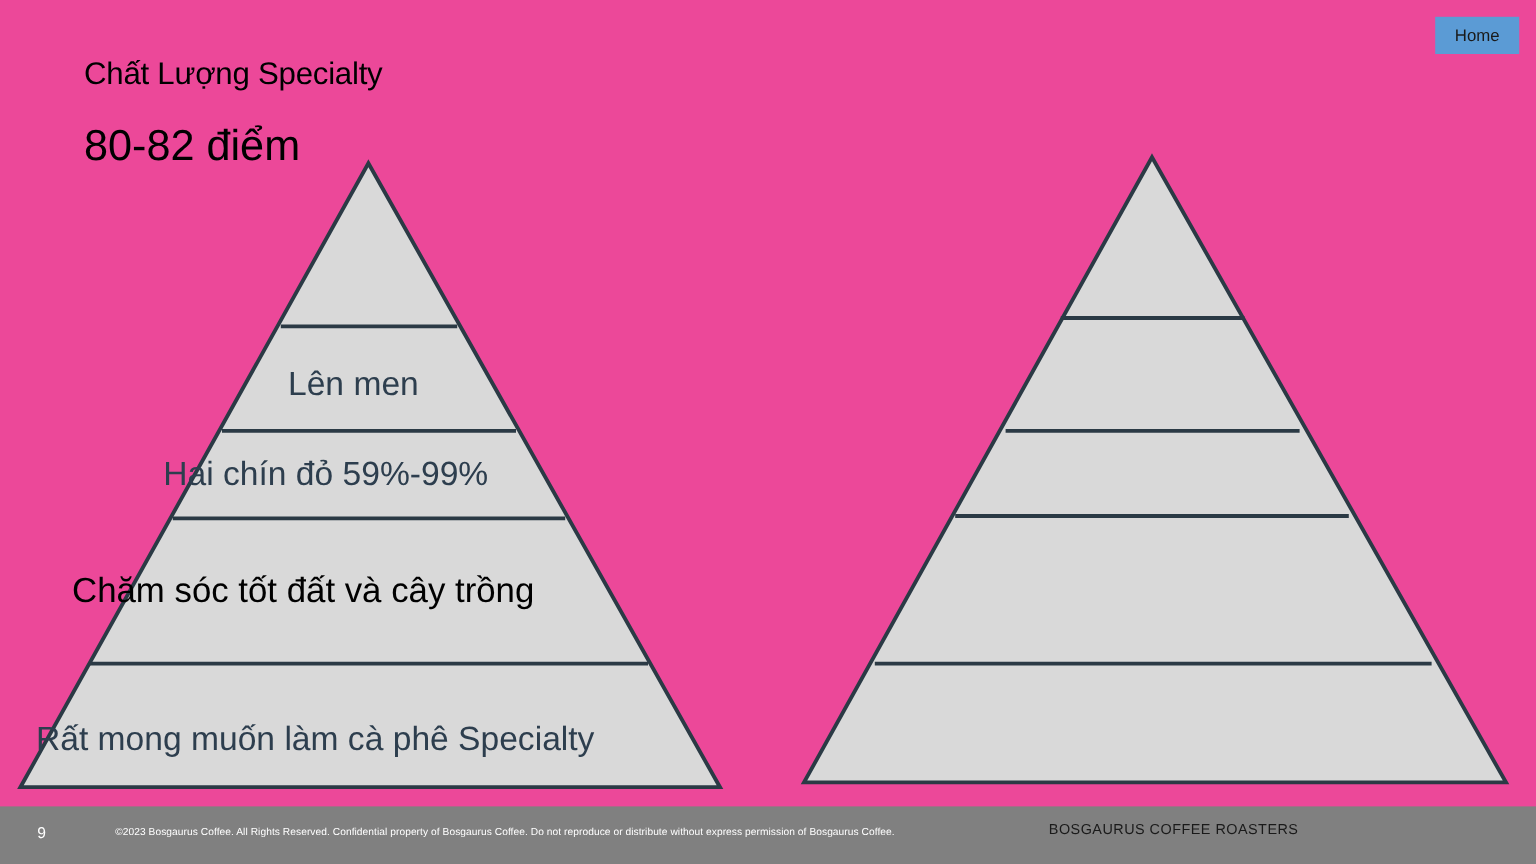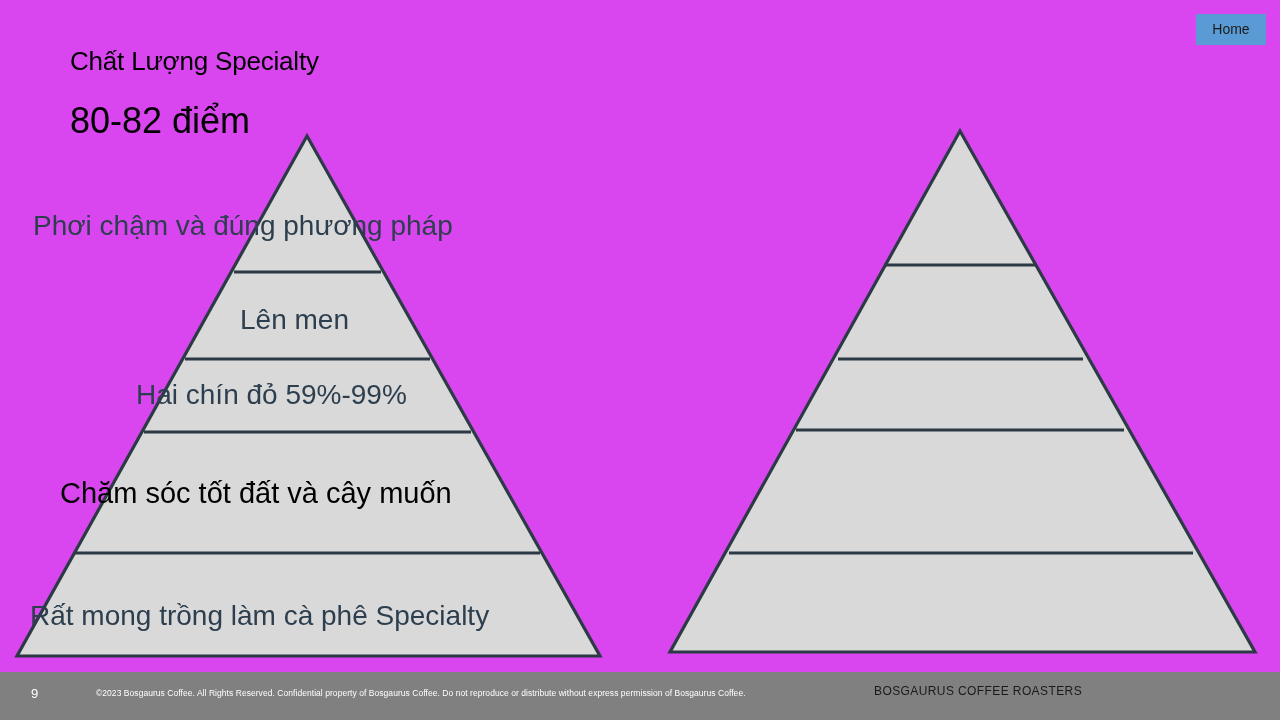--- a/index.html
+++ b/index.html
@@ -14,21 +14,21 @@
     overflow: hidden;
     font-family: "Liberation Sans", sans-serif;
     position: relative;
   }
 
   #slide {
     position: absolute;
     left: 0; top: 0;
     width: 1280px;
     height: 720px;
-    background: #d946ef;
+    background: #ec4899;
   }
 
   
   .home-button {
     position: absolute;
     left: 1196px;
     top: 14px;
     width: 70px;
     height: 31px;
     background: #5b9bd5;
@@ -154,25 +154,24 @@
 
   <div class="pyramid-wrap" id="pyramid-left">
     <svg width="640" height="700" viewBox="0 0 640 700" aria-hidden="true">
       <polygon class="pyramid-body" points="307,136 600,656 17,656"></polygon>
       <line class="pyramid-divider" x1="234" y1="272" x2="381" y2="272"></line>
       <line class="pyramid-divider" x1="185" y1="359" x2="430" y2="359"></line>
       <line class="pyramid-divider" x1="144" y1="432" x2="471" y2="432"></line>
       <line class="pyramid-divider" x1="75" y1="553" x2="540" y2="553"></line>
     </svg>
 
-    <div class="layer-label" id="l-label-0">Phơi chậm và đúng phương pháp</div>
     <div class="layer-label" id="l-label-1">Lên men</div>
     <div class="layer-label" id="l-label-2">Hai chín đỏ 59%-99%</div>
-    <div class="layer-label emphasis" id="l-label-3">Chăm sóc tốt đất và cây muốn</div>
-    <div class="layer-label" id="l-label-4">Rất mong trồng làm cà phê Specialty</div>
+    <div class="layer-label emphasis" id="l-label-3">Chăm sóc tốt đất và cây trồng</div>
+    <div class="layer-label" id="l-label-4">Rất mong muốn làm cà phê Specialty</div>
   </div>
 
   <div class="pyramid-wrap" id="pyramid-right">
     <svg width="640" height="700" viewBox="640 0 640 700" aria-hidden="true">
       <polygon class="pyramid-body" points="960,131 1255,652 670,652"></polygon>
       <line class="pyramid-divider" x1="884" y1="265" x2="1037" y2="265"></line>
       <line class="pyramid-divider" x1="838" y1="359" x2="1083" y2="359"></line>
       <line class="pyramid-divider" x1="796" y1="430" x2="1124" y2="430"></line>
       <line class="pyramid-divider" x1="729" y1="553" x2="1193" y2="553"></line>
     </svg>

